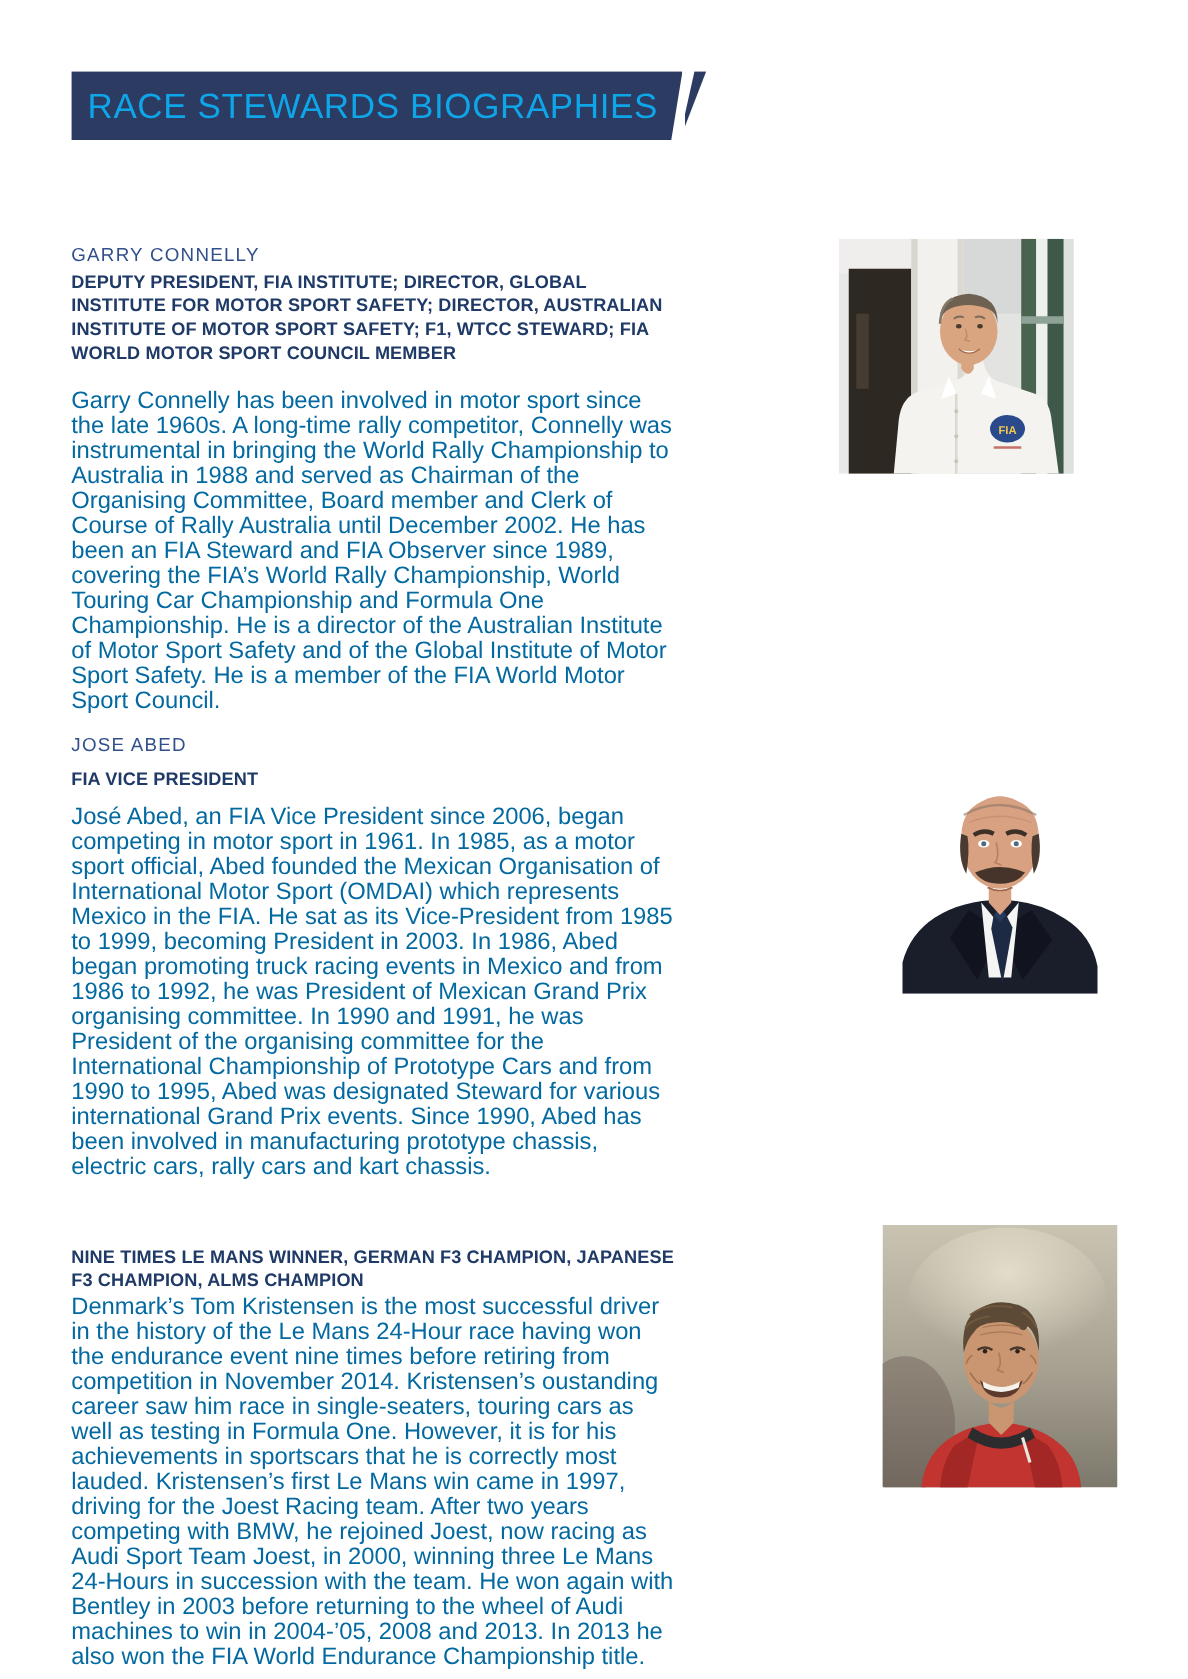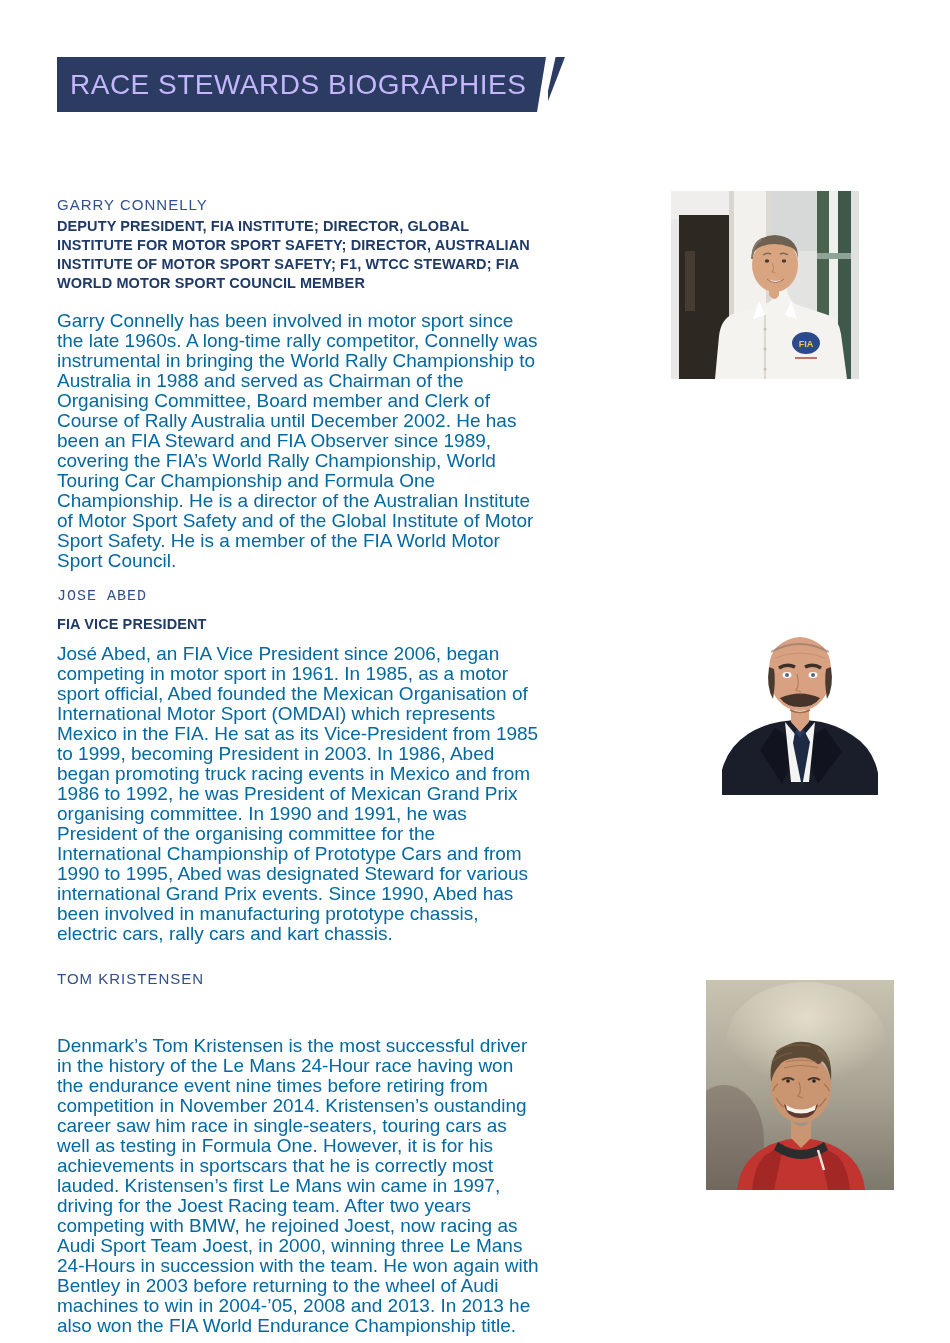--- a/index.html
+++ b/index.html
@@ -5,21 +5,21 @@
   * { margin:0; padding:0; box-sizing:border-box; }
   html,body { background:#ffffff; }
   body { font-family:"Liberation Sans", sans-serif; }
   .page {
     position:relative; width:950px; height:1343px; background:#ffffff;
     overflow:hidden; margin:0 auto;
   }
   
   .banner-wrap { position:absolute; left:57px; top:57px; height:55px; display:flex; }
   .banner-main {
-    width:489px; height:55px; background:#2B3B62; color:#c4b5fd;
+    width:489px; height:55px; background:#2B3B62; color:#0ea5e9;
     display:flex; align-items:center; padding-left:13px;
     font-size:28px; letter-spacing:0.5px; font-weight:400;
     clip-path:polygon(0 0, 100% 0, calc(100% - 9px) 100%, 0 100%);
   }
   .banner-sliver {
     width:20px; height:55px; margin-left:2px; background:#2B3B62;
     clip-path:polygon(38% 0, 85% 0, 0% 80%, 0% 62%);
   }
   
   .name-heading {
@@ -88,21 +88,21 @@
       <path d="M101 72 q3 6 0 9 l4 1" stroke="#c08c66" stroke-width="1.2" fill="none"></path>
       <path d="M96 88 q8 7 17 0 q-8 4 -17 0 z" fill="#ffffff"></path>
       <path d="M96 88 q8 7 17 0" stroke="#a06a4c" stroke-width="1" fill="none"></path>
 
       <ellipse cx="135" cy="152" rx="14" ry="11" fill="#2b4a8b"></ellipse>
       <text x="135" y="156" font-size="9" font-weight="bold" fill="#f2c94c" text-anchor="middle" font-family="Liberation Sans, sans-serif">FIA</text>
       <rect x="124" y="166" width="22" height="2" fill="#b03a2e" opacity="0.7"></rect>
     </svg>
   </figure>
 
-  <h2 class="name-heading" style="top:584px;font-family:Liberation Mono, monospace;">JOSE ABED</h2>
+  <h2 class="name-heading" style="top:584px;">JOSE ABED</h2>
   <div class="sub-title" style="top:615px;">FIA VICE PRESIDENT</div>
   <p class="bio-text" style="top:644px;">José Abed, an FIA Vice President since 2006, began competing in motor sport in 1961. In 1985, as a motor sport official, Abed founded the Mexican Organisation of International Motor Sport (OMDAI) which represents Mexico in the FIA. He sat as its Vice-President from 1985 to 1999, becoming President in 2003. In 1986, Abed began promoting truck racing events in Mexico and from 1986 to 1992, he was President of Mexican Grand Prix organising committee. In 1990 and 1991, he was President of the organising committee for the International Championship of Prototype Cars and from 1990 to 1995, Abed was designated Steward for various international Grand Prix events. Since 1990, Abed has been involved in manufacturing prototype chassis, electric cars, rally cars and kart chassis.</p>
 
   <figure class="photo" style="left:705px; top:612px;" role="img" aria-label="Portrait of Jose Abed in dark suit with moustache">
     <svg width="190" height="183" viewBox="0 0 190 183" xmlns="http://www.w3.org/2000/svg">
       <rect width="190" height="183" fill="#ffffff"></rect>
 
       <path d="M95 108 q-30 0 -52 14 q-20 13 -26 36 v25 h156 v-22 q-5 -25 -26 -38 q-22 -15 -52 -15 z" fill="#1a1e2b"></path>
       <path d="M70 116 l25 16 l-18 40 l-22 -34 z" fill="#11141e"></path>
       <path d="M120 116 l-25 16 l18 40 l24 -32 z" fill="#11141e"></path>
@@ -126,21 +126,21 @@
       <circle cx="82" cy="63" r="2" fill="#53687a"></circle>
       <circle cx="108" cy="63" r="2" fill="#53687a"></circle>
       <path d="M92 62 q3 12 -1 16 l5 2" stroke="#b97f5e" stroke-width="1.3" fill="none"></path>
 
       <path d="M75 86 q20 -9 40 0 q-6 9 -20 9 q-14 0 -20 -9 z" fill="#46332a"></path>
       <path d="M85 98 q10 5 20 0" stroke="#a06a4c" stroke-width="1.5" fill="none"></path>
       <path d="M70 46 q25 -10 50 0" stroke="#c08c6e" stroke-width="1" fill="none" opacity="0.7"></path>
     </svg>
   </figure>
 
-  <h2 class="name-heading" style="top:966px;">TOM KRISTENSEN</h2>
+  <div class="sub-title" style="top:997px;">NINE TIMES LE MANS WINNER, GERMAN F3 CHAMPION, JAPANESE F3 CHAMPION, ALMS CHAMPION</div>
   <p class="bio-text" style="top:1036px;">Denmark’s Tom Kristensen is the most successful driver in the history of the Le Mans 24-Hour race having won the endurance event nine times before retiring from competition in November 2014. Kristensen’s oustanding career saw him race in single-seaters, touring cars as well as testing in Formula One. However, it is for his achievements in sportscars that he is correctly most lauded. Kristensen’s first Le Mans win came in 1997, driving for the Joest Racing team. After two years competing with BMW, he rejoined Joest, now racing as Audi Sport Team Joest, in 2000, winning three Le Mans 24-Hours in succession with the team. He won again with Bentley in 2003 before returning to the wheel of Audi machines to win in 2004-’05, 2008 and 2013. In 2013 he also won the FIA World Endurance Championship title.</p>
 
   <figure class="photo" style="left:706px; top:980px;" role="img" aria-label="Portrait of Tom Kristensen smiling in red race suit">
     <svg width="188" height="210" viewBox="0 0 188 210" xmlns="http://www.w3.org/2000/svg">
       <defs>
         <linearGradient id="tk-bg" x1="0" y1="0" x2="0" y2="1">
           <stop offset="0" stop-color="#c9c3b2"></stop>
           <stop offset="0.55" stop-color="#a7a192"></stop>
           <stop offset="1" stop-color="#7c786b"></stop>
         </linearGradient>

